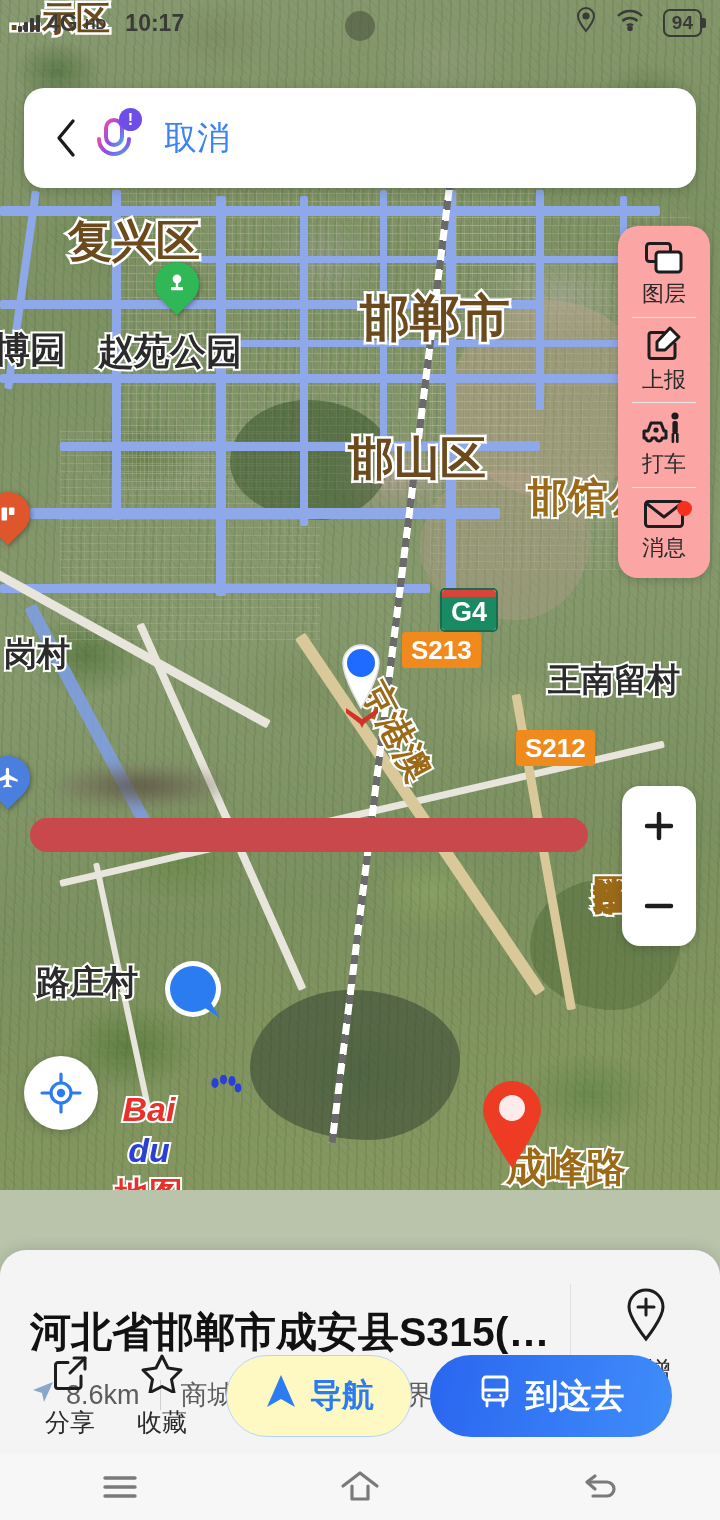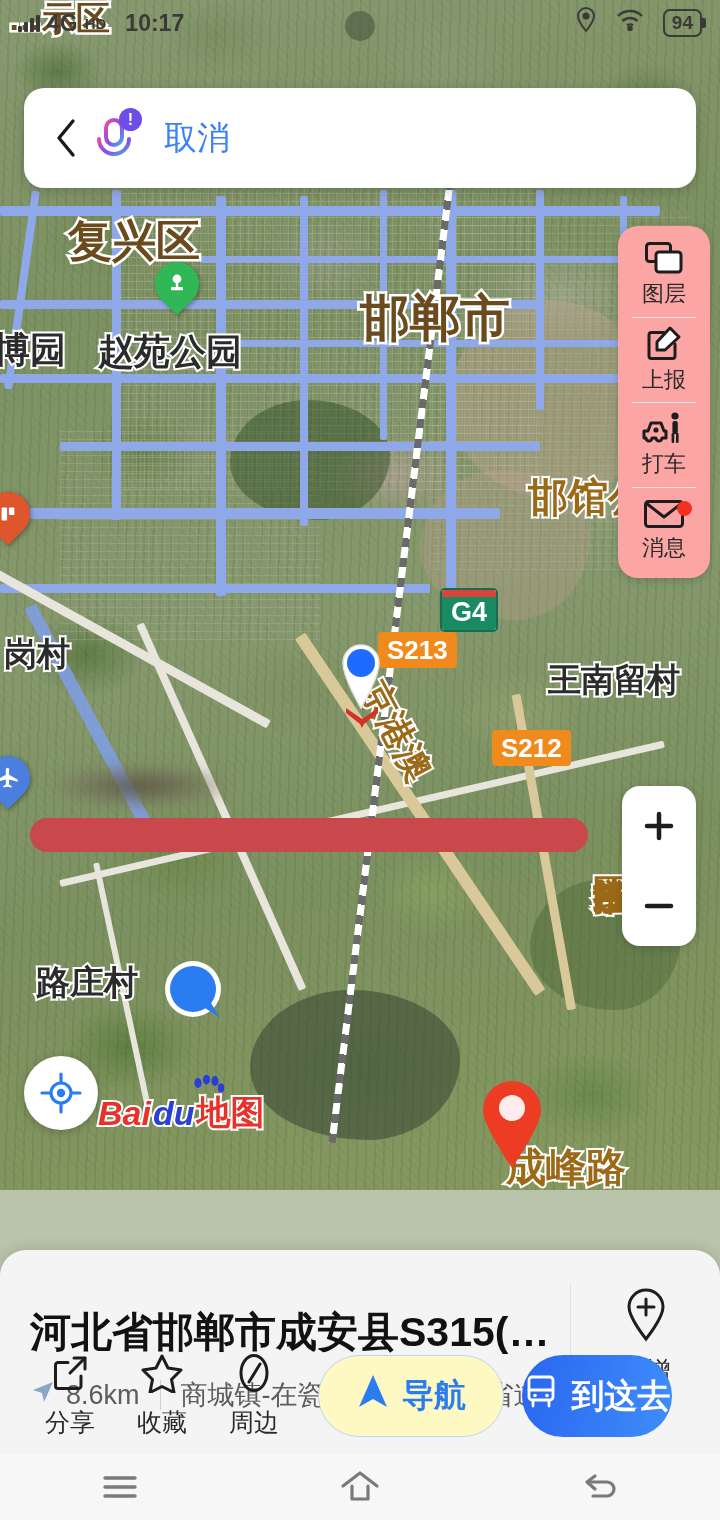--- a/index.html
+++ b/index.html
@@ -67,21 +67,21 @@
   }
   .lbl-city { color:#6b4a1e; -webkit-text-stroke:5px #fff; }
   .lbl-place { color:#2b2b2b; }
   .lbl-road { color:#9a6a18; -webkit-text-stroke:4px #fff; }
 
   
   .shield {
     position:absolute; color:#fff; font-weight:bold; text-align:center;
     border-radius:4px; line-height:1;
   }
-  .shield-s { background:#f08a1d; padding:5px 9px; font-size:26px; }
+  .shield-s { background:#f08a1d; padding:5px 9px; font-size:26px;margin-left:24px; }
   .shield-g {
     background:#fff; border-radius:5px; overflow:hidden;
     border:2px solid #1a6a52; padding:0;
   }
   .shield-g .g-top { background:#d9443a; height:7px; }
   .shield-g .g-body { background:#1a8a62; color:#fff; font-size:27px; padding:2px 9px 4px; font-weight:bold; }
 
   
   .pin-teardrop {
     position:absolute; width:44px; height:44px; border-radius:50% 50% 50% 0;
@@ -169,23 +169,24 @@
 
   
   #locate-btn {
     position:absolute; left:24px; top:1056px; width:74px; height:74px; z-index:30;
     background:#fff; border-radius:50%; box-shadow:0 2px 10px rgba(0,0,0,.22);
     display:flex; align-items:center; justify-content:center; cursor:pointer;
   }
 
   
   #baidu-logo {
-    position:absolute; left:98px; top:1090px; z-index:28;
+    position:absolute; left:115px; top:1090px; z-index:28;
     display:flex; align-items:center; gap:2px; font-weight:bold; font-size:34px;
     font-style:italic;
+    flex-direction:column;
   }
   #baidu-logo .bai { color:#e8312a; -webkit-text-stroke:4px #fff; paint-order:stroke fill; }
   #baidu-logo .du  { color:#2b3fd4; -webkit-text-stroke:4px #fff; paint-order:stroke fill; }
   #baidu-logo .ditu{ color:#e8312a; -webkit-text-stroke:4px #fff; paint-order:stroke fill; font-style:normal;}
   .paw { position:absolute; left:93px; top:-16px; }
 
   
   #redaction {
     position:absolute; left:30px; top:818px; width:558px; height:34px;
     background:#c9484c; border-radius:17px; z-index:26;
@@ -293,20 +294,21 @@
   <div class="hwy-ylw" style="left:300px;top:630px;width:430px;height:12px;transform:rotate(56deg);transform-origin:left center;"></div>
   <div class="hwy-ylw" style="left:516px;top:690px;width:320px;height:9px;transform:rotate(80deg);transform-origin:left center;"></div>
 
   <div class="rail" style="left:448px;top:170px;width:7px;height:980px;transform:rotate(7deg);transform-origin:top center;"></div>
 
   <div class="road" style="left:30px;top:600px;width:260px;height:13px;background:#7f9fe8;transform:rotate(62deg);transform-origin:left center;opacity:.85;"></div>
 
   <div class="lbl lbl-city" style="left:8px;top:-4px;font-size:34px;">…示区</div>
   <div class="lbl lbl-city" style="left:68px;top:212px;font-size:44px;">复兴区</div>
   <div class="lbl lbl-city" style="left:360px;top:285px;font-size:50px;">邯郸市</div>
+  <div class="lbl lbl-city" style="left:348px;top:428px;font-size:46px;">邯山区</div>
   <div class="lbl lbl-road" style="left:528px;top:470px;font-size:40px;">邯馆公</div>
 
   <div class="lbl lbl-place" style="left:-6px;top:326px;font-size:36px;">博园</div>
   <div class="lbl lbl-place" style="left:98px;top:328px;font-size:36px;">赵苑公园</div>
   <div class="lbl lbl-place" style="left:4px;top:632px;font-size:33px;">岗村</div>
   <div class="lbl lbl-place" style="left:548px;top:658px;font-size:33px;">王南留村</div>
   <div class="lbl lbl-place" style="left:36px;top:960px;font-size:34px;">路庄村</div>
 
   <div class="lbl lbl-road" style="left:392px;top:672px;font-size:36px;transform:rotate(62deg);transform-origin:left top;">京港澳</div>
   <div class="lbl lbl-road" style="left:586px;top:848px;font-size:36px;writing-mode:vertical-rl;">市区连接线</div>
@@ -544,29 +546,20 @@
       <span>分享</span>
     </div>
     <div class="act-icon">
       <span>
         <svg width="42" height="40" viewBox="0 0 42 40" fill="none" stroke="#1d1d1d" stroke-width="3" stroke-linejoin="round">
           <path d="M21 3 L27 15 L40 17 L30.5 26.5 L33 39.5 L21 33.5 L9 39.5 L11.5 26.5 L2 17 L15 15 Z"></path>
         </svg>
       </span>
       <span>收藏</span>
     </div>
-    <div class="act-icon">
-      <span>
-        <svg width="40" height="40" viewBox="0 0 40 40" fill="none" stroke="#1d1d1d" stroke-width="3">
-          <ellipse cx="20" cy="20" rx="13" ry="17.5"></ellipse>
-          <path d="M26 11 L15 29" stroke-linecap="round"></path>
-        </svg>
-      </span>
-      <span>周边</span>
-    </div>
     <div id="nav-btn">
       <span>
         <svg width="34" height="38" viewBox="0 0 34 38" fill="#2a7cf0">
           <path d="M17 2 L31 34 L17 26 L3 34 Z"></path>
         </svg>
       </span>
       <span>导航</span>
     </div>
     <div id="go-btn">
       <span>

